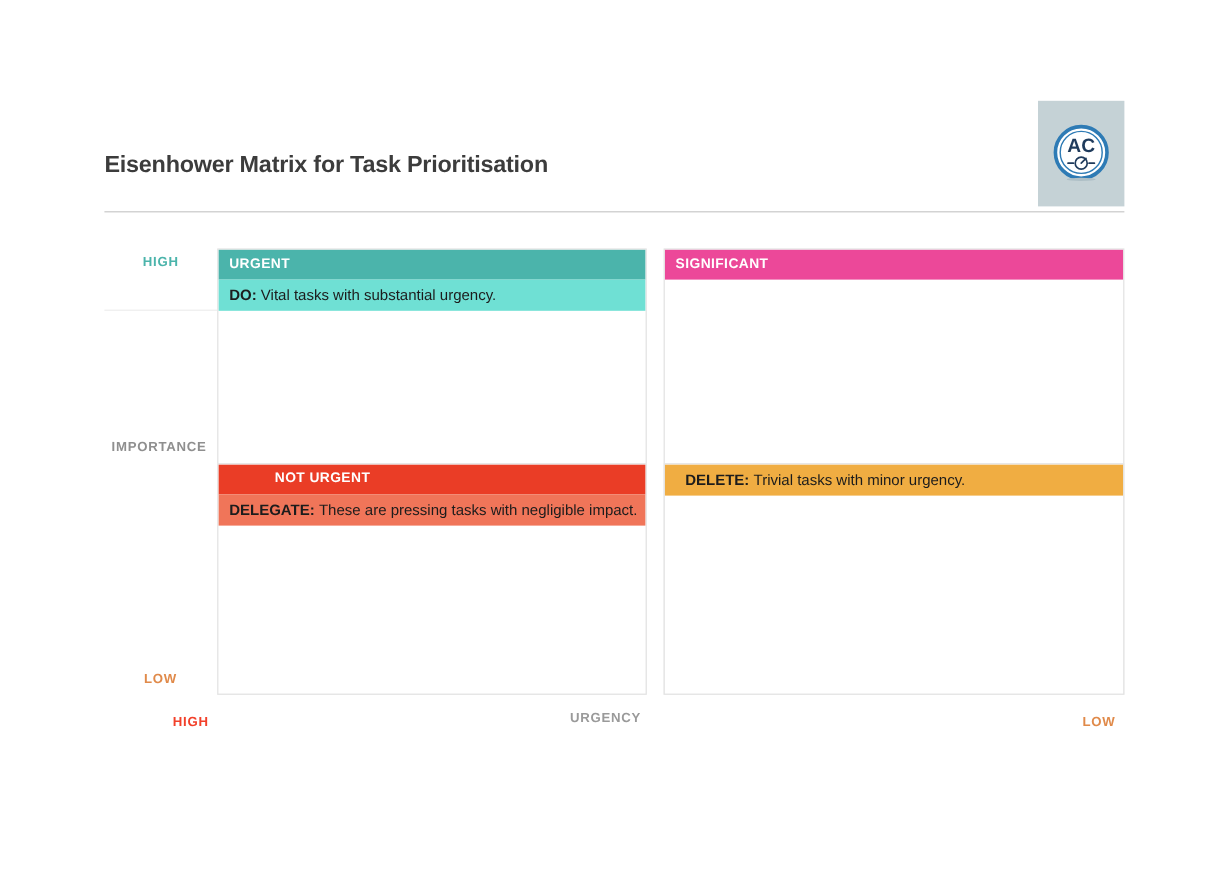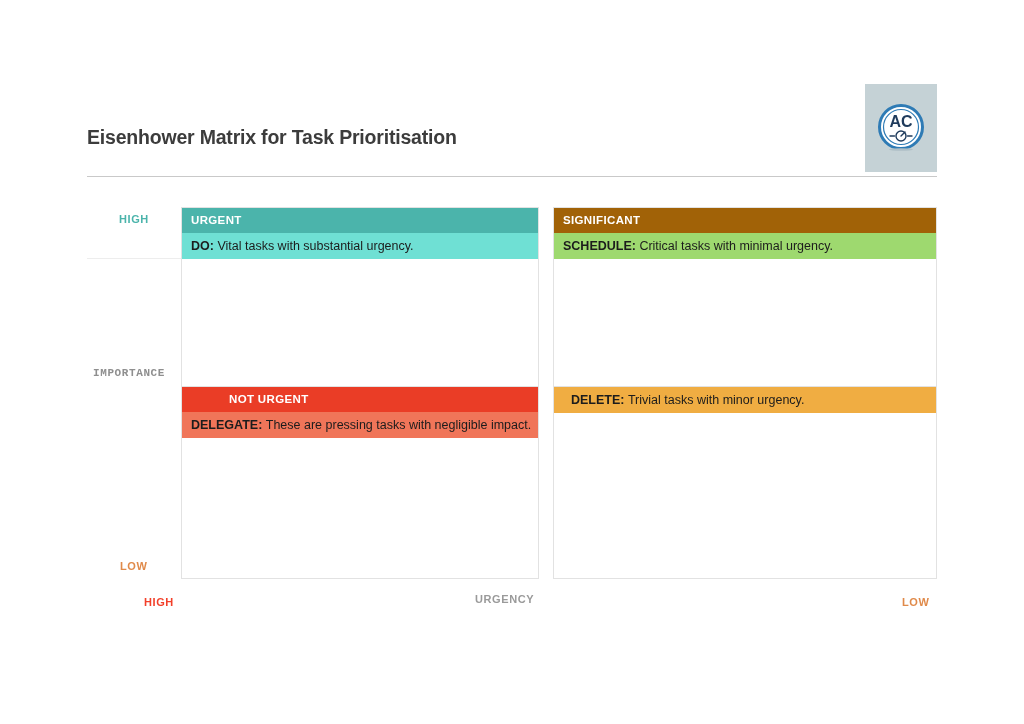--- a/index.html
+++ b/index.html
@@ -162,41 +162,37 @@
 
 <div class="quad" id="quad-do">
   <div class="quad-header" style="background: rgb(75, 180, 171);">URGENT</div>
   <div class="quad-body" style="background: rgb(111, 224, 212);">
     <span class="action">DO: </span>
     <span>Vital tasks with substantial urgency.</span>
   </div>
 </div>
 
 <div class="quad" id="quad-schedule">
-  <div class="quad-header" style="background: #a16207;">SIGNIFICANT</div>
-  <div class="quad-body" style="background: rgb(158, 217, 111);">
-    <span class="action">SCHEDULE: </span>
-    <span>Critical tasks with minimal urgency.</span>
-  </div>
+  <div class="quad-header" style="background: #ec4899;">SIGNIFICANT</div>
 </div>
 
 <div class="quad" id="quad-delegate">
   <div class="quad-header" style="background: rgb(234, 61, 38); padding-left: 47px;">NOT URGENT</div>
   <div class="quad-body" style="background: rgb(240, 117, 89);">
     <span class="action">DELEGATE: </span>
     <span>These are pressing tasks with negligible impact.</span>
   </div>
 </div>
 
 <div class="quad" id="quad-delete">
   <div class="quad-body" style="background: rgb(240, 173, 66);">
     <span class="action">DELETE: </span>
     <span>Trivial tasks with minor urgency.</span>
   </div>
 </div>
 
 <div class="axis-cap" id="y-axis-high" style="color: rgb(75, 180, 171);">HIGH</div>
 <div class="axis-cap" id="y-axis-low" style="color: rgb(224, 138, 74);">LOW</div>
-<div id="y-axis-title" style="color: rgb(143, 143, 143); font-family: Liberation Mono, monospace;">IMPORTANCE</div>
+<div id="y-axis-title" style="color: rgb(143, 143, 143);">IMPORTANCE</div>
 
 <div class="axis-cap" id="x-axis-high" style="color: rgb(242, 64, 42);">HIGH</div>
 <div class="axis-cap" id="x-axis-low" style="color: rgb(224, 138, 74);">LOW</div>
 <div id="x-axis-title" style="color: rgb(154, 154, 154);">URGENCY</div>
 
 </body></html>

